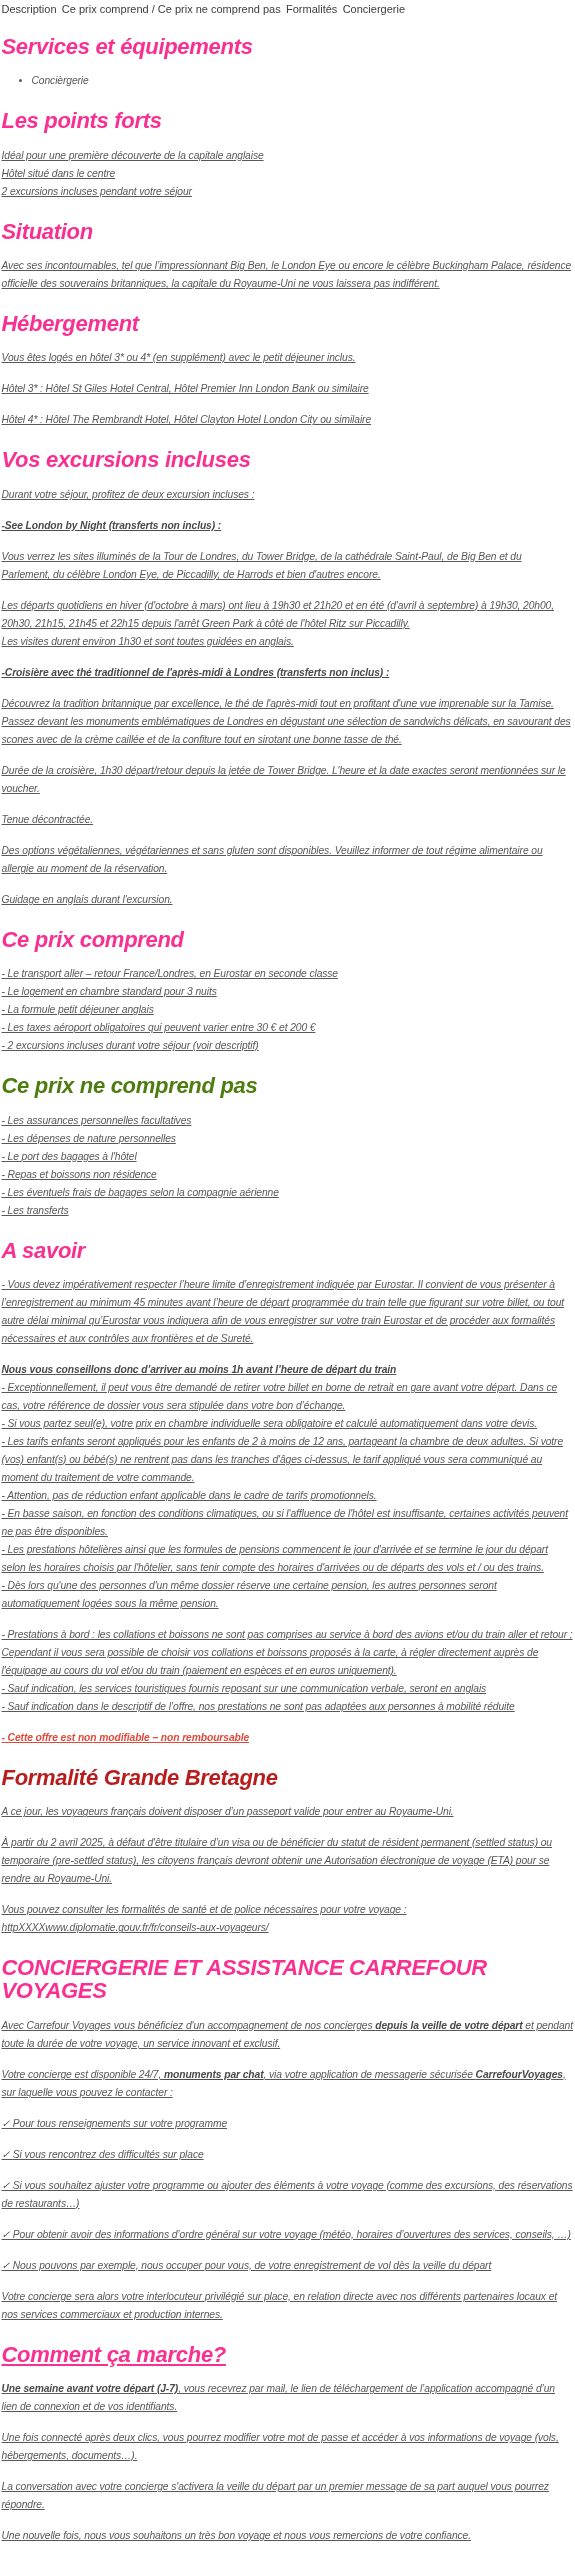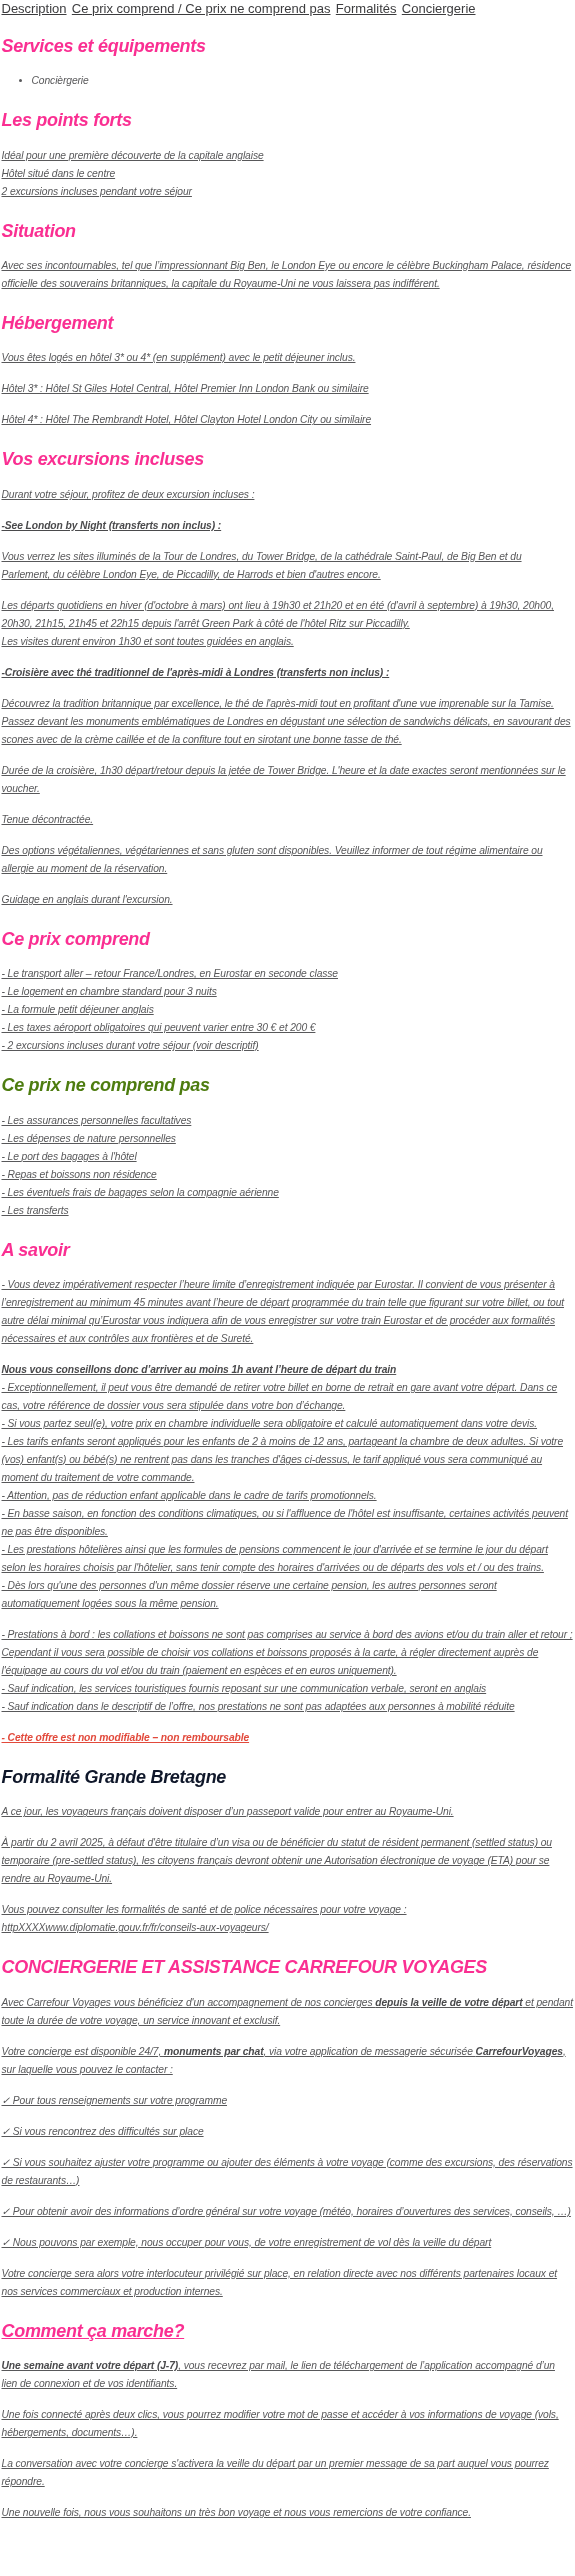--- a/index.html
+++ b/index.html
@@ -4,31 +4,31 @@
 <style>
   html,body { margin:0; padding:0; background:#ffffff; }
   body {
     width:576px; min-height:2576px;
     font-family:"Liberation Sans", sans-serif;
     color:#58585a;
     -webkit-font-smoothing:antialiased;
   }
   .tabs {
     display:flex; flex-wrap:wrap; gap:0 5.3px;
-    font-size:13px; line-height:14.4px; color:#3c3c3e;
-    padding:1.5px 3px 0 1.5px; font-style:normal;text-decoration:underline;
+    font-size:11px; line-height:14.4px; color:#3c3c3e;
+    padding:1.5px 3px 0 1.5px; font-style:normal;
   }
   .tab { white-space:nowrap; cursor:pointer; }
   #content {
     padding:0 3px 15px 1.5px;
     font-style:italic;
     font-size:10.3px; line-height:18px; letter-spacing:-0.1px;
   }
   h2.sec {
-    font-size:18px; line-height:23px;
+    font-size:22px; line-height:23px;
     font-weight:bold; font-style:italic;
     letter-spacing:-0.3px;
     margin:19px 0 14.4px;
   }
   h2.sec.u { text-decoration:underline; }
   #content p { margin:0 0 13px;text-decoration:underline; }
   #content .group { margin:0 0 13px; }
   #content .group p { margin:0; }
   p.bold, .runb { font-weight:bold; color:#4a4a4c; }
   .runu { text-decoration:underline; }
@@ -107,21 +107,21 @@
       <p><span>- En basse saison, en fonction des conditions climatiques, ou si l'affluence de l'hôtel est insuffisante, certaines activités peuvent ne pas être disponibles.</span></p>
       <p><span>- Les prestations hôtelières ainsi que les formules de pensions commencent le jour d'arrivée et se termine le jour du départ selon les horaires choisis par l'hôtelier, sans tenir compte des horaires d'arrivées ou de départs des vols et / ou des trains.</span></p>
       <p><span>- Dès lors qu'une des personnes d'un même dossier réserve une certaine pension, les autres personnes seront automatiquement logées sous la même pension.</span></p>
     </div>
     <div class="group">
       <p>- Prestations à bord : les collations et boissons ne sont pas comprises au service à bord des avions et/ou du train aller et retour ; Cependant il vous sera possible de choisir vos collations et boissons proposés à la carte, à régler directement auprès de l'équipage au cours du vol et/ou du train (paiement en espèces et en euros uniquement).</p>
       <p>- Sauf indication, les services touristiques fournis reposant sur une communication verbale, seront en anglais</p>
       <p>- Sauf indication dans le descriptif de l’offre, nos prestations ne sont pas adaptées aux personnes à mobilité réduite</p>
     </div>
     <p class="red" style="color: rgb(226, 73, 59);">- Cette offre est non modifiable – non remboursable</p>
-    <h2 class="sec" style="color: #0f172a;">Formalité Grande Bretagne</h2>
+    <h2 class="sec" style="color: #b91c1c;">Formalité Grande Bretagne</h2>
     <p>A ce jour, les voyageurs français doivent disposer d’un passeport valide pour entrer au Royaume-Uni.</p>
     <p>À partir du 2 avril 2025, à défaut d'être titulaire d’un visa ou de bénéficier du statut de résident permanent (settled status) ou temporaire (pre-settled status), les citoyens français devront obtenir une Autorisation électronique de voyage (ETA) pour se rendre au Royaume-Uni.</p>
     <div class="group">
       <p>Vous pouvez consulter les formalités de santé et de police nécessaires pour votre voyage :</p>
       <p> httpXXXXwww.diplomatie.gouv.fr/fr/conseils-aux-voyageurs/</p>
     </div>
     <h2 class="sec" style="color: rgb(250, 47, 146);">CONCIERGERIE ET ASSISTANCE CARREFOUR VOYAGES</h2>
     <p><span>Avec Carrefour Voyages vous bénéficiez d'un accompagnement de nos concierges </span><span class="runb">depuis la veille de votre départ</span><span> et pendant toute la durée de votre voyage, un service innovant et exclusif.</span></p>
     <p><span>Votre concierge est disponible 24/7, </span><span class="runb runu">monuments par chat</span><span>, via votre application de messagerie sécurisée </span><span class="runb">CarrefourVoyages</span><span>, sur laquelle vous pouvez le contacter :</span></p>
     <p>✓ Pour tous renseignements sur votre programme</p>

